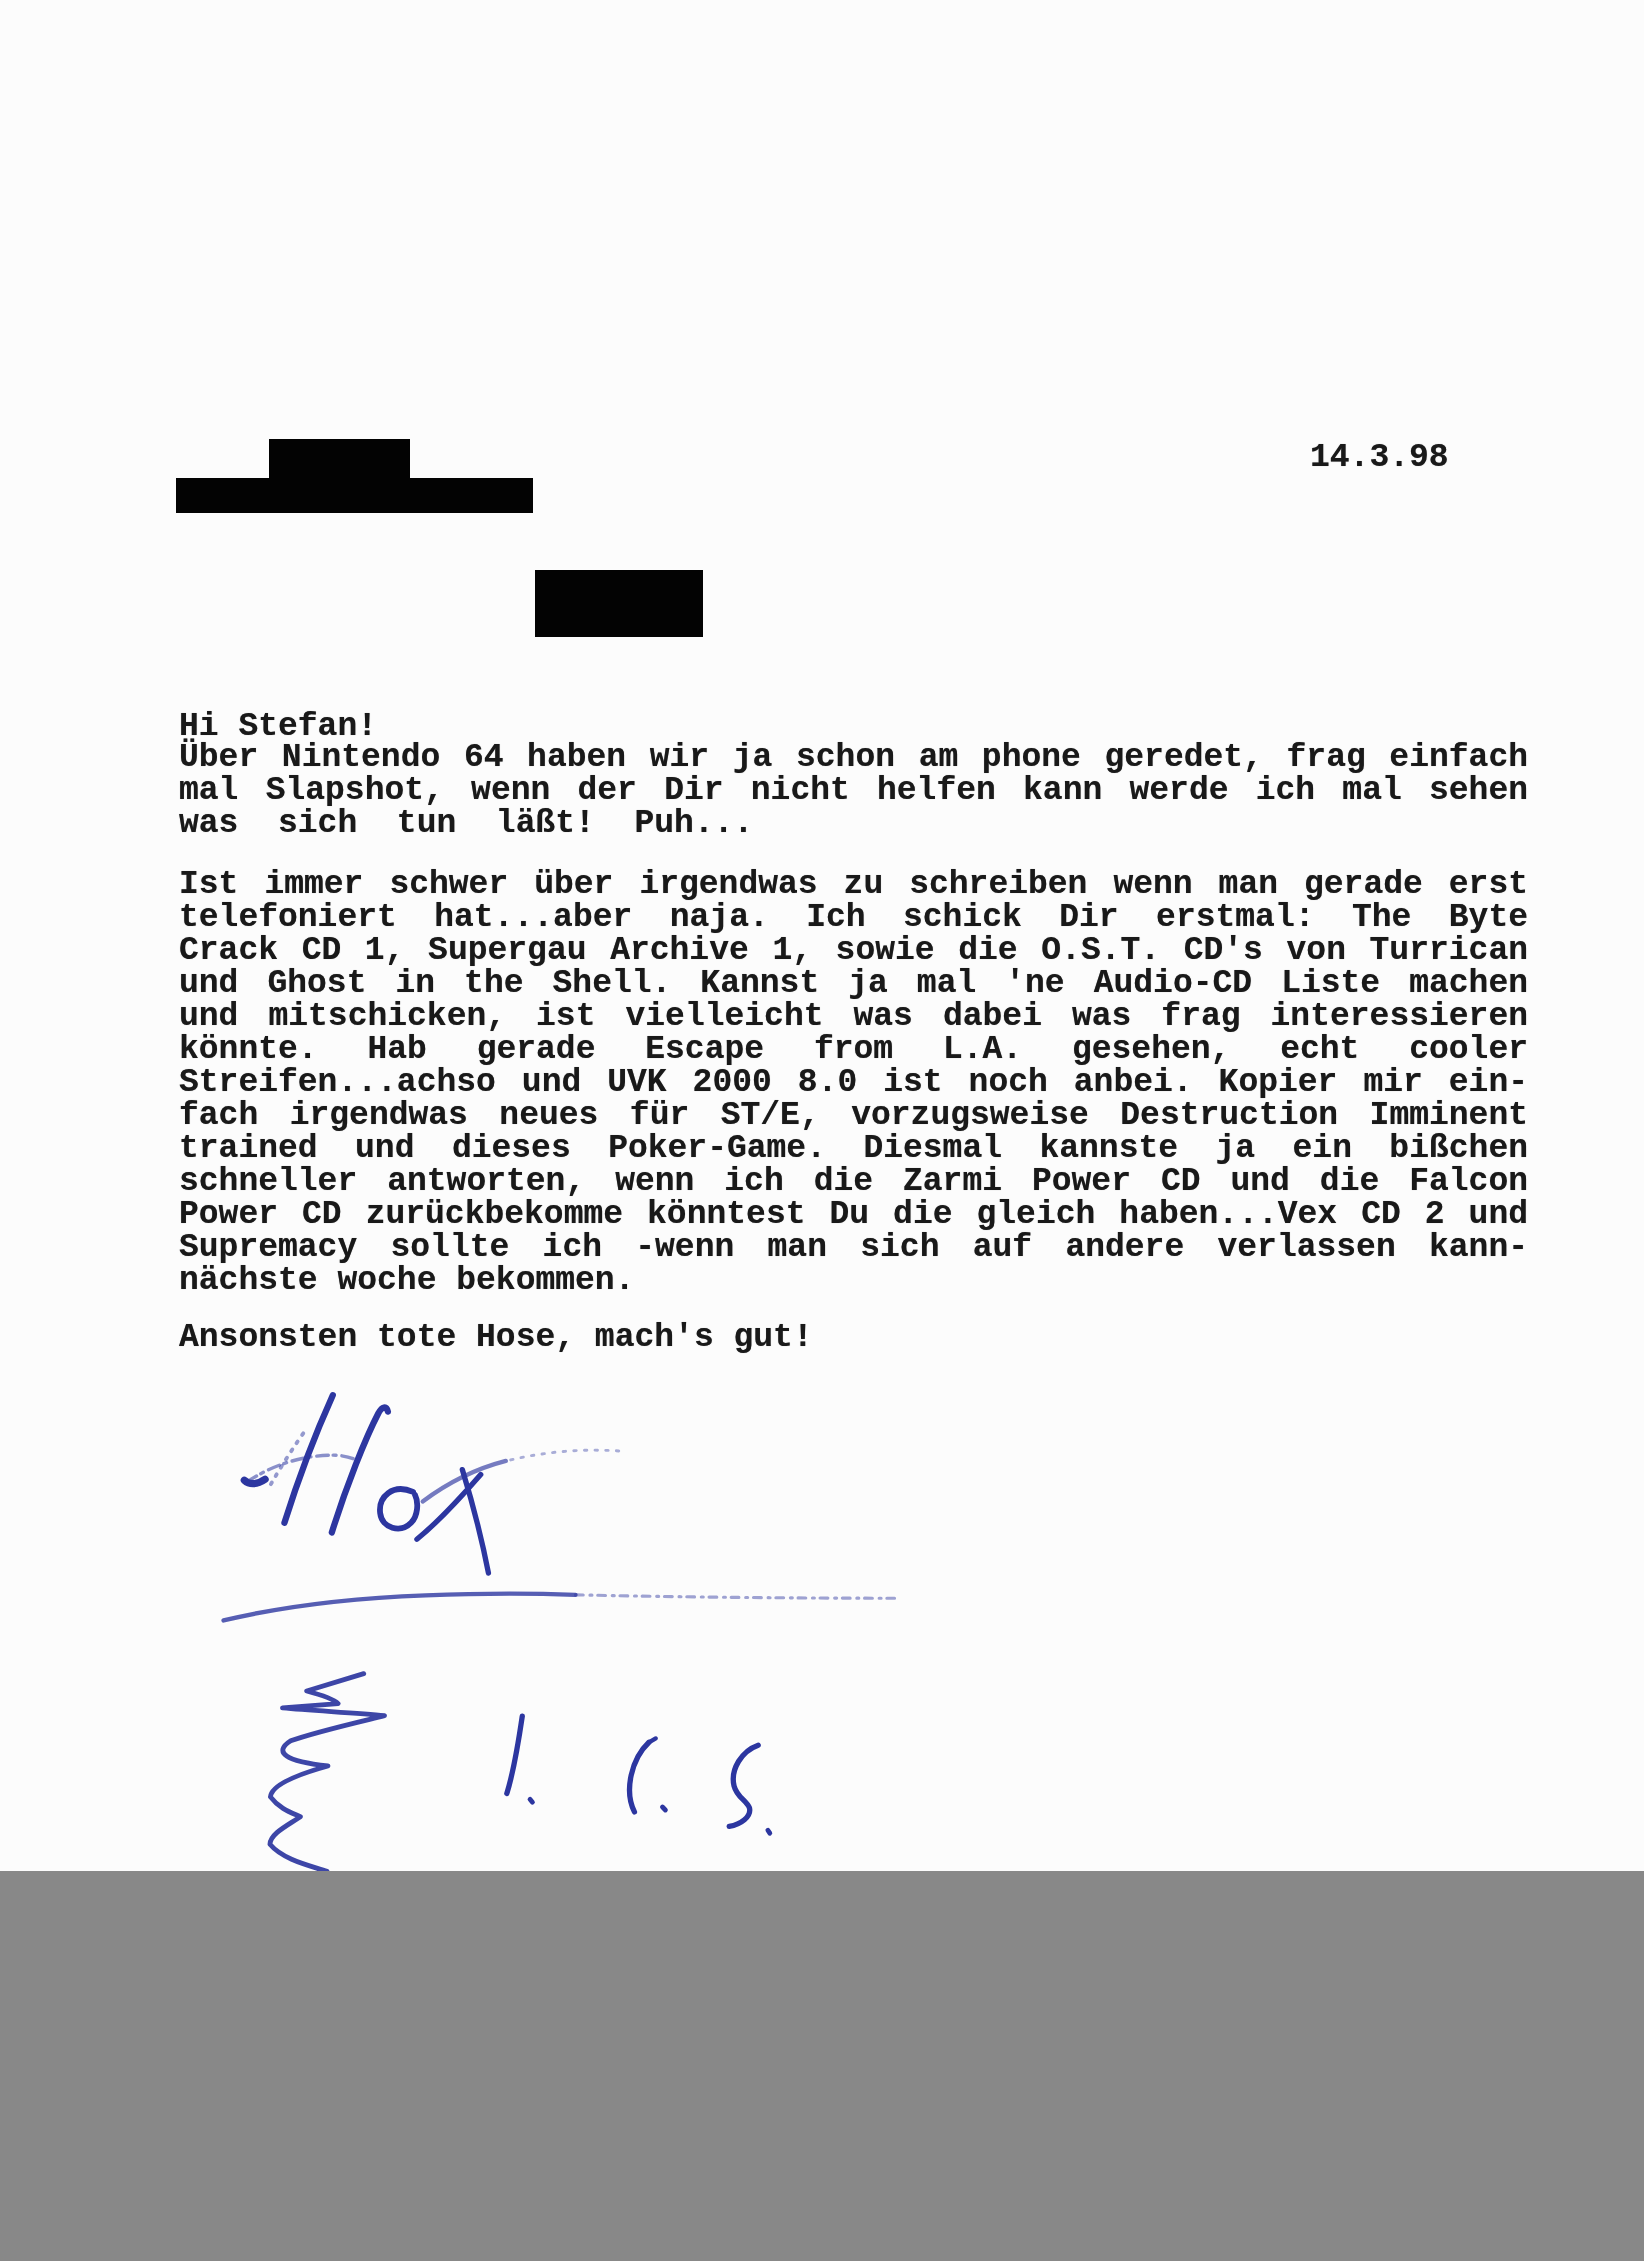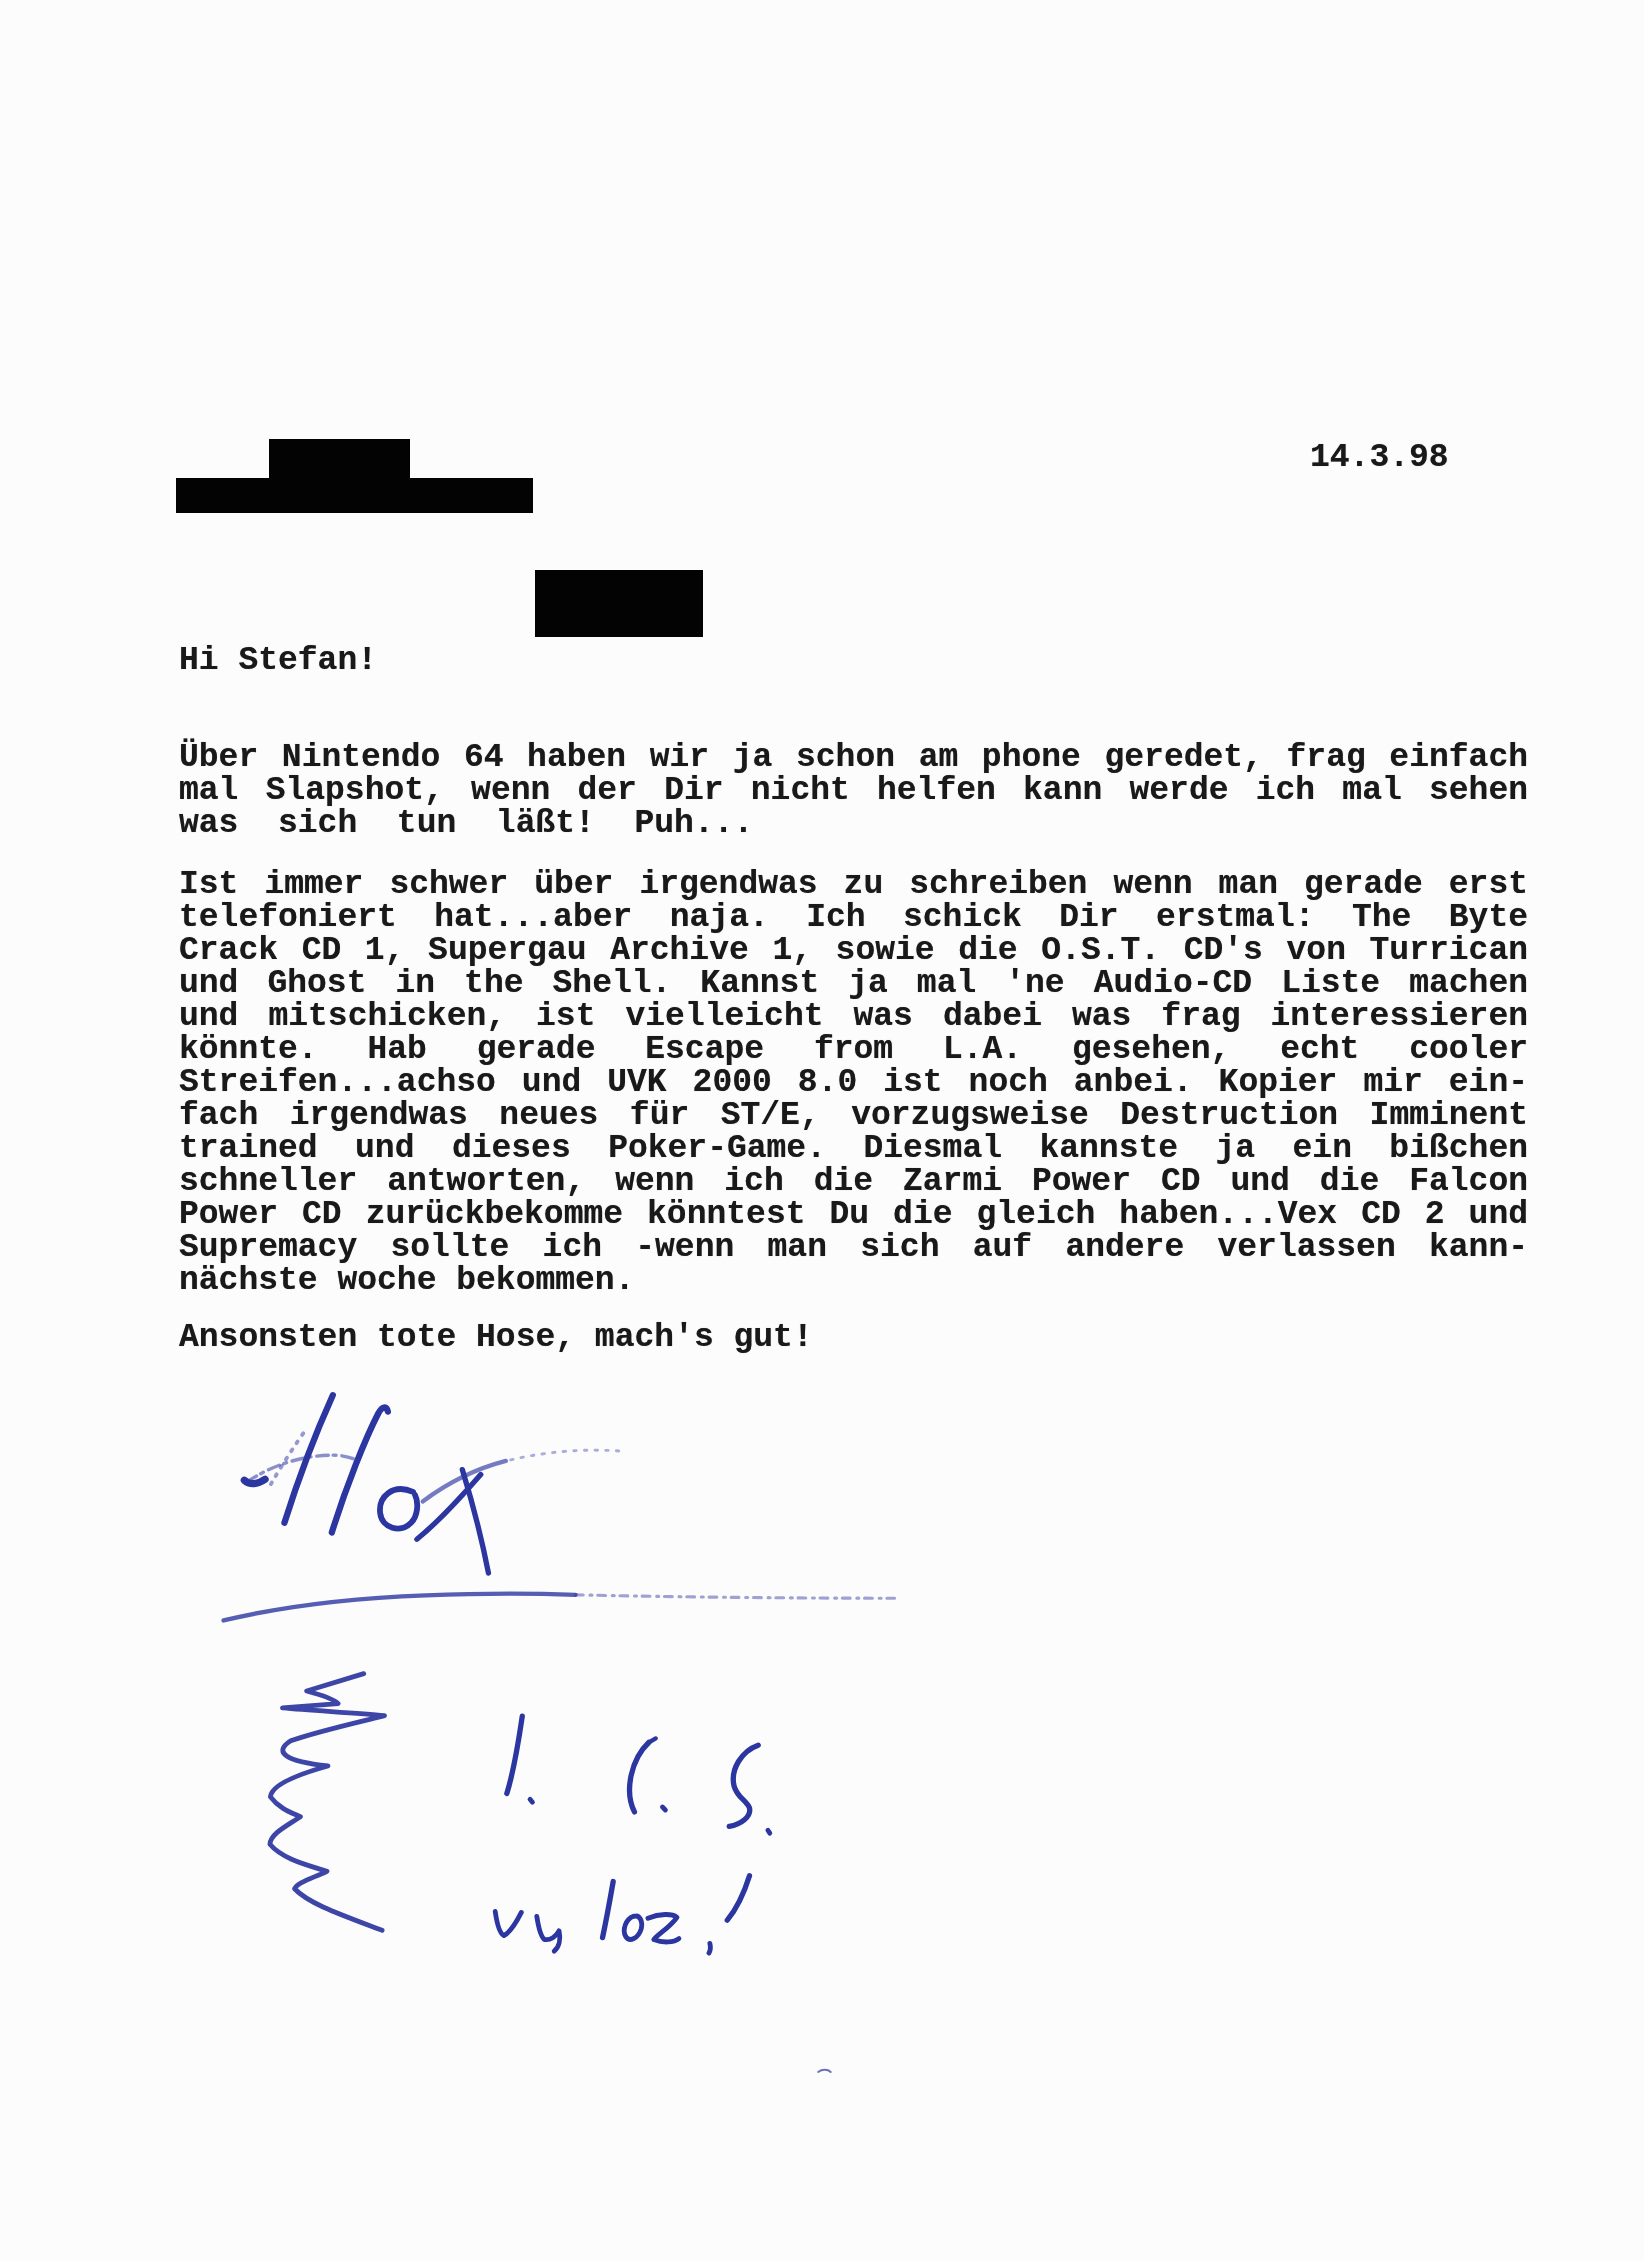--- a/index.html
+++ b/index.html
@@ -1,33 +1,33 @@
 <!DOCTYPE html>
 <html style="--ink: #2c36a0; --txt: #191919; --redact: #030303; --paper: #fcfcfc;font-size:7.7px"><head>
 <meta charset="utf-8">
 <style>
   html,body{margin:0;padding:0;background:#888;}
   .page{
     position:relative;
-    width:1645px;height:2261px;
+    width:1645px;height:1871px;
     background:var(--paper,#fcfcfc);
     overflow:hidden;
     font-family:"Liberation Mono","DejaVu Sans Mono",monospace;
   }
   .mono{
     font-family:"Liberation Mono","DejaVu Sans Mono",monospace;
     font-weight:700;
     font-size:33px;
     color:var(--txt,#191919);
     text-shadow:0 0 0.7px rgba(10,10,10,.55);
   }
   .date{position:absolute;left:1310px;top:441px;line-height:34px;}
   .sender{position:absolute;left:179px;top:444px;line-height:33px;white-space:pre;}
   .sender div{height:33px;}
-  .greeting{position:absolute;left:179px;top:644px;line-height:33px;white-space:pre;text-align:center;}
+  .greeting{position:absolute;left:179px;top:710px;line-height:33px;white-space:pre;text-align:center;}
   .para{position:absolute;left:179px;width:1349px;line-height:33px;}
   .p1{top:741px;}
   .p2{top:868px;}
   .p3{top:1321px;}
   .tline{white-space:pre-wrap;}
   .tline.just{text-align:justify;text-align-last:justify;}
   .redact{position:absolute;background:var(--redact,#030303);}
   .r-name{left:269px;top:439px;width:141px;height:43px;}
   .r-addr{left:176px;top:478px;width:357px;height:35px;}
   .r-phone{left:535px;top:570px;width:168px;height:67px;}

